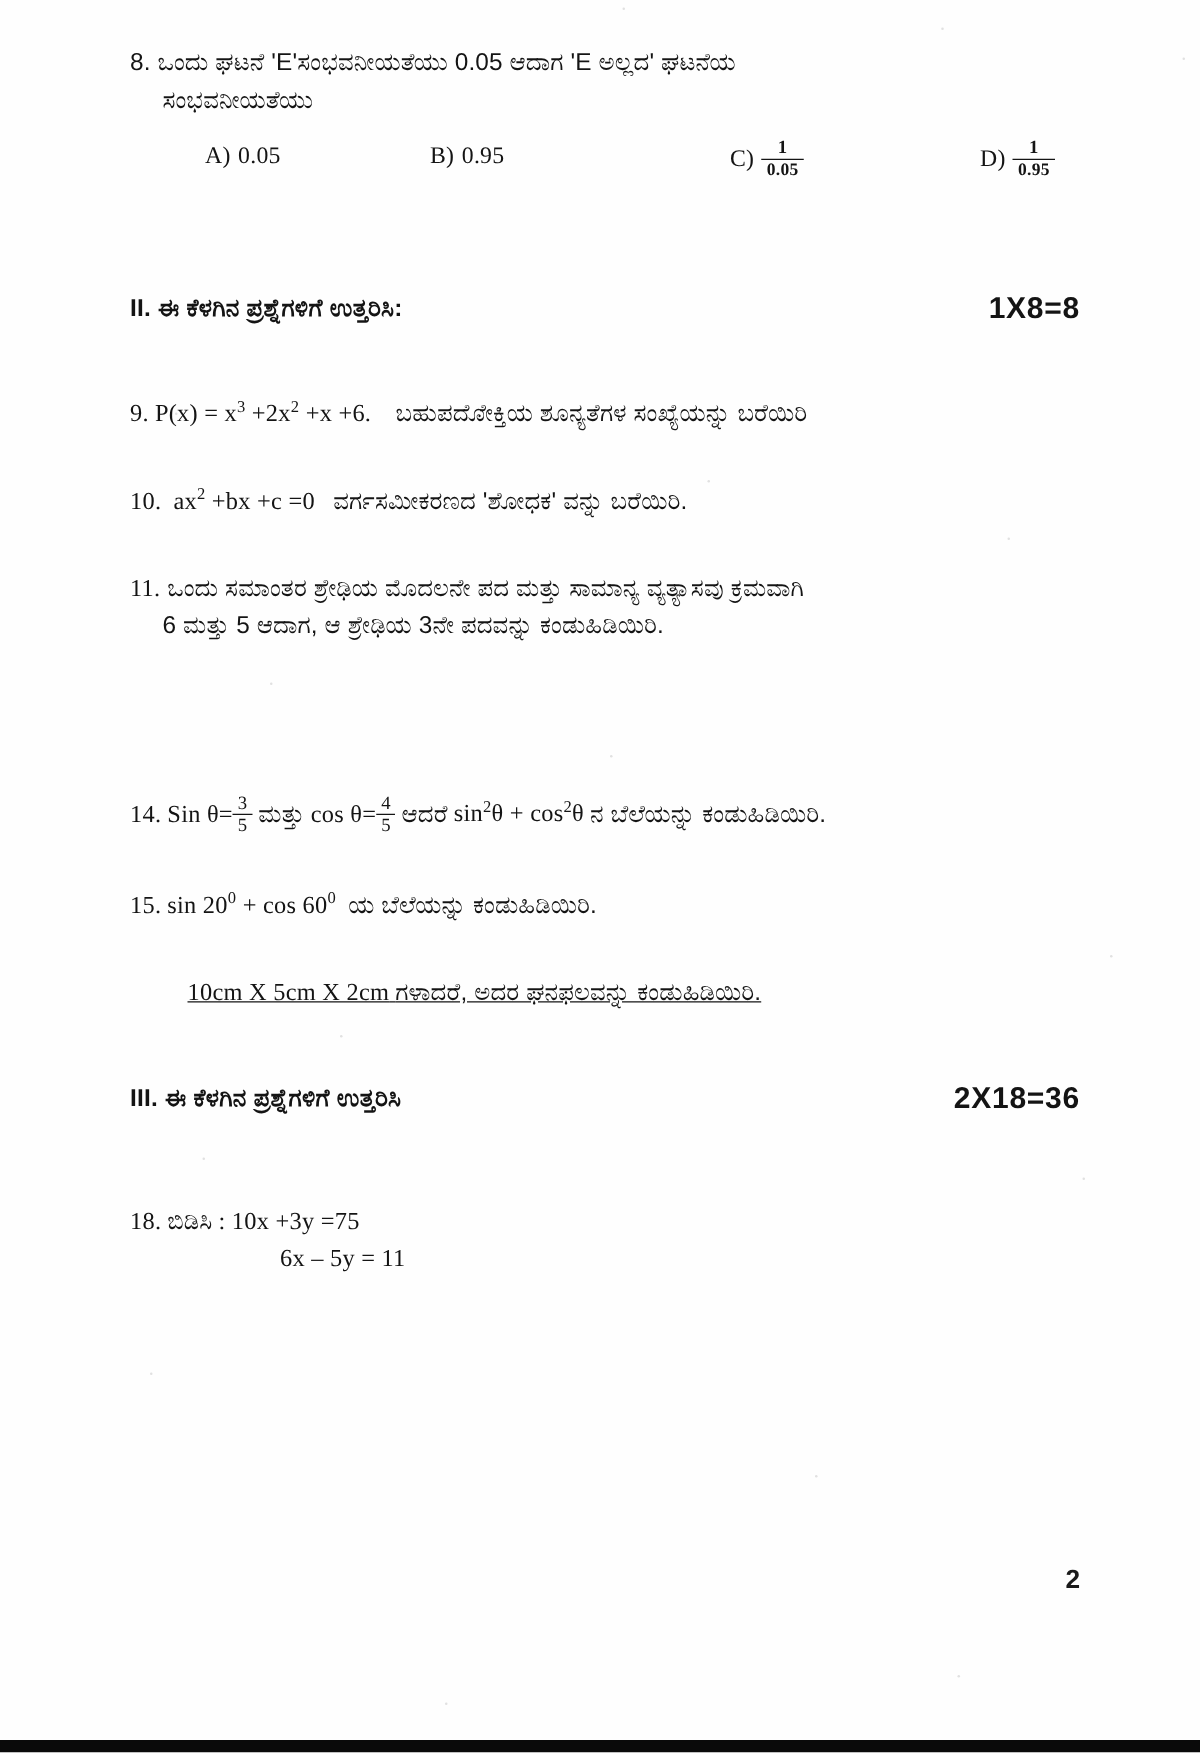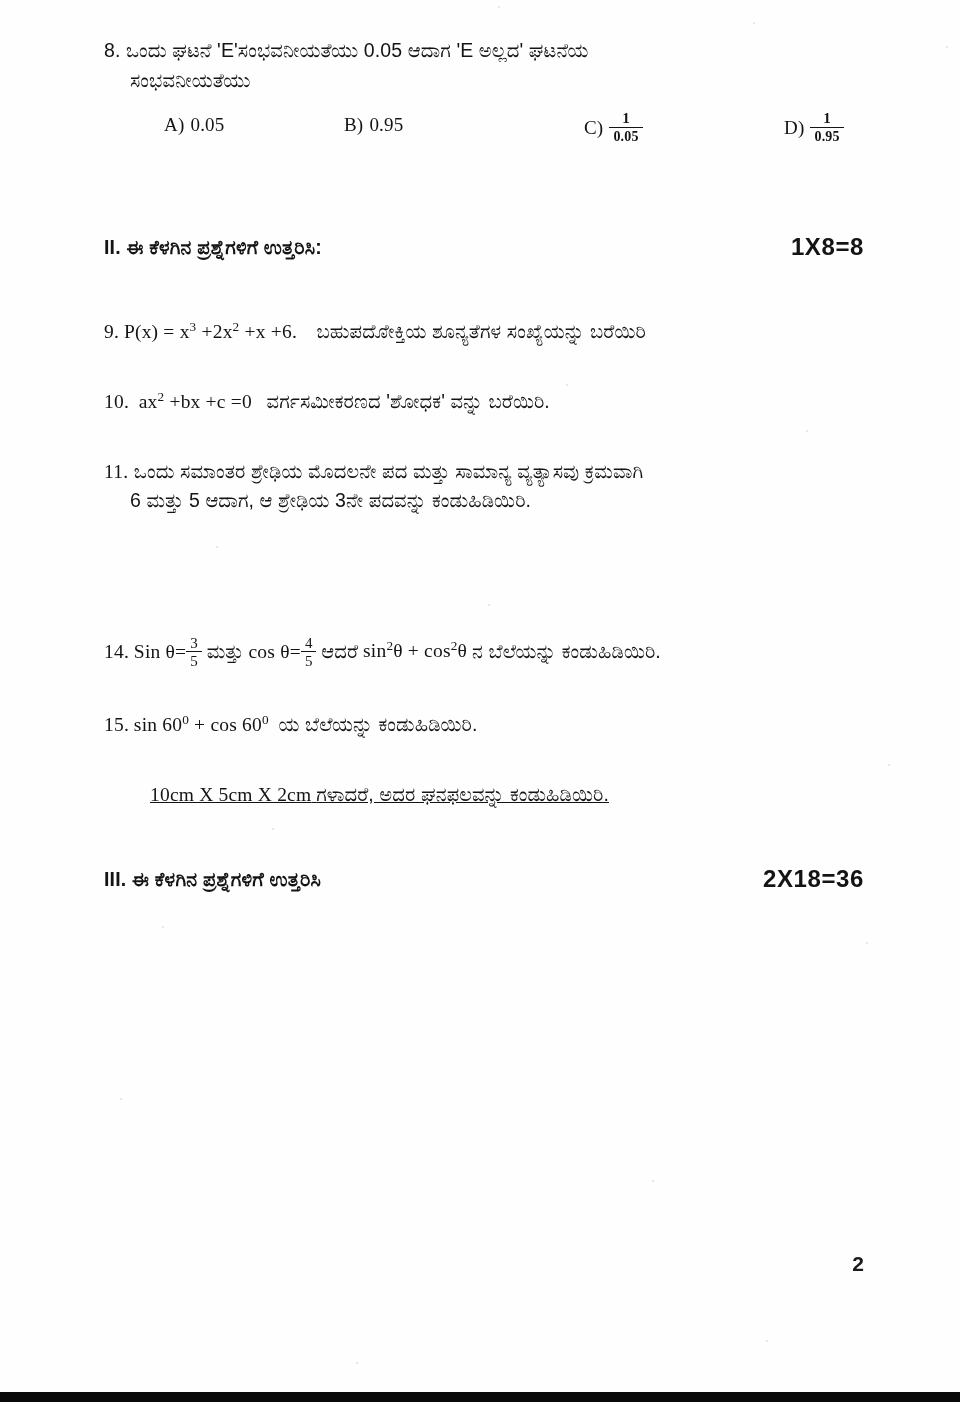--- a/index.html
+++ b/index.html
@@ -247,41 +247,45 @@
             <span class="den">5</span>
           </span> <span class="knd">ಮತ್ತು</span> <span class="mathtext">cos θ=</span><span class="frac frac-sm">
             <span class="num">4</span>
             <span class="den">5</span>
           </span> <span class="knd">ಆದರೆ</span> <span class="mathtext"><span>sin</span><sup>2</sup><span>θ + cos</span><sup>2</sup><span>θ</span></span> <span class="knd">ನ ಬೆಲೆಯನ್ನು ಕಂಡುಹಿಡಿಯಿರಿ.</span></span>
     </div>
 
     <div class="gap-m"></div>
 
     <div class="qblock">
-      <span class="line"><span class="mathtext">15.</span> <span class="mathtext"><span>sin 60</span><sup>0</sup><span> + cos 60</span><sup>0</sup></span> &nbsp;<span class="knd">ಯ ಬೆಲೆಯನ್ನು ಕಂಡುಹಿಡಿಯಿರಿ.</span></span>
+      <span class="line"><span class="mathtext">15.</span> <span class="mathtext"><span>sin 20</span><sup>0</sup><span> + cos 60</span><sup>0</sup></span> &nbsp;<span class="knd">ಯ ಬೆಲೆಯನ್ನು ಕಂಡುಹಿಡಿಯಿರಿ.</span></span>
     </div>
 
     <div class="gap-m"></div>
 
     <div class="qblock">
       <span class="line indent-2"><span class="mathtext">10cm X 5cm X 2cm</span> <span class="knd">ಗಳಾದರೆ, ಅದರ  ಘನಫಲವನ್ನು ಕಂಡುಹಿಡಿಯಿರಿ.</span></span>
     </div>
 
     <div class="gap-l"></div>
 
     <div class="section-head">
       <span>III. ಈ ಕೆಳಗಿನ ಪ್ರಶ್ನೆಗಳಿಗೆ ಉತ್ತರಿಸಿ</span>
       <span class="marks">2X18=36</span>
     </div>
 
     <div class="gap-l"></div>
 
 
     <div class="gap-xs"></div>
 
+    <div class="qblock">
+      <span class="line"><span class="mathtext">18.</span> <span class="knd">ಬಿಡಿಸಿ</span> <span class="mathtext">: 10x +3y =75</span></span>
+      <span class="line mathtext indent-3">6x – 5y = 11</span>
+    </div>
 
   </div>
 
   <div class="page-number">2</div>
 
   <span class="speck" style="left:498px;top:6px;"></span>
   <span class="speck" style="left:753px;top:22px;"></span>
   <span class="speck" style="left:946px;top:46px;"></span>
   <span class="speck" style="left:140px;top:330px;"></span>
   <span class="speck" style="left:566px;top:384px;"></span>

